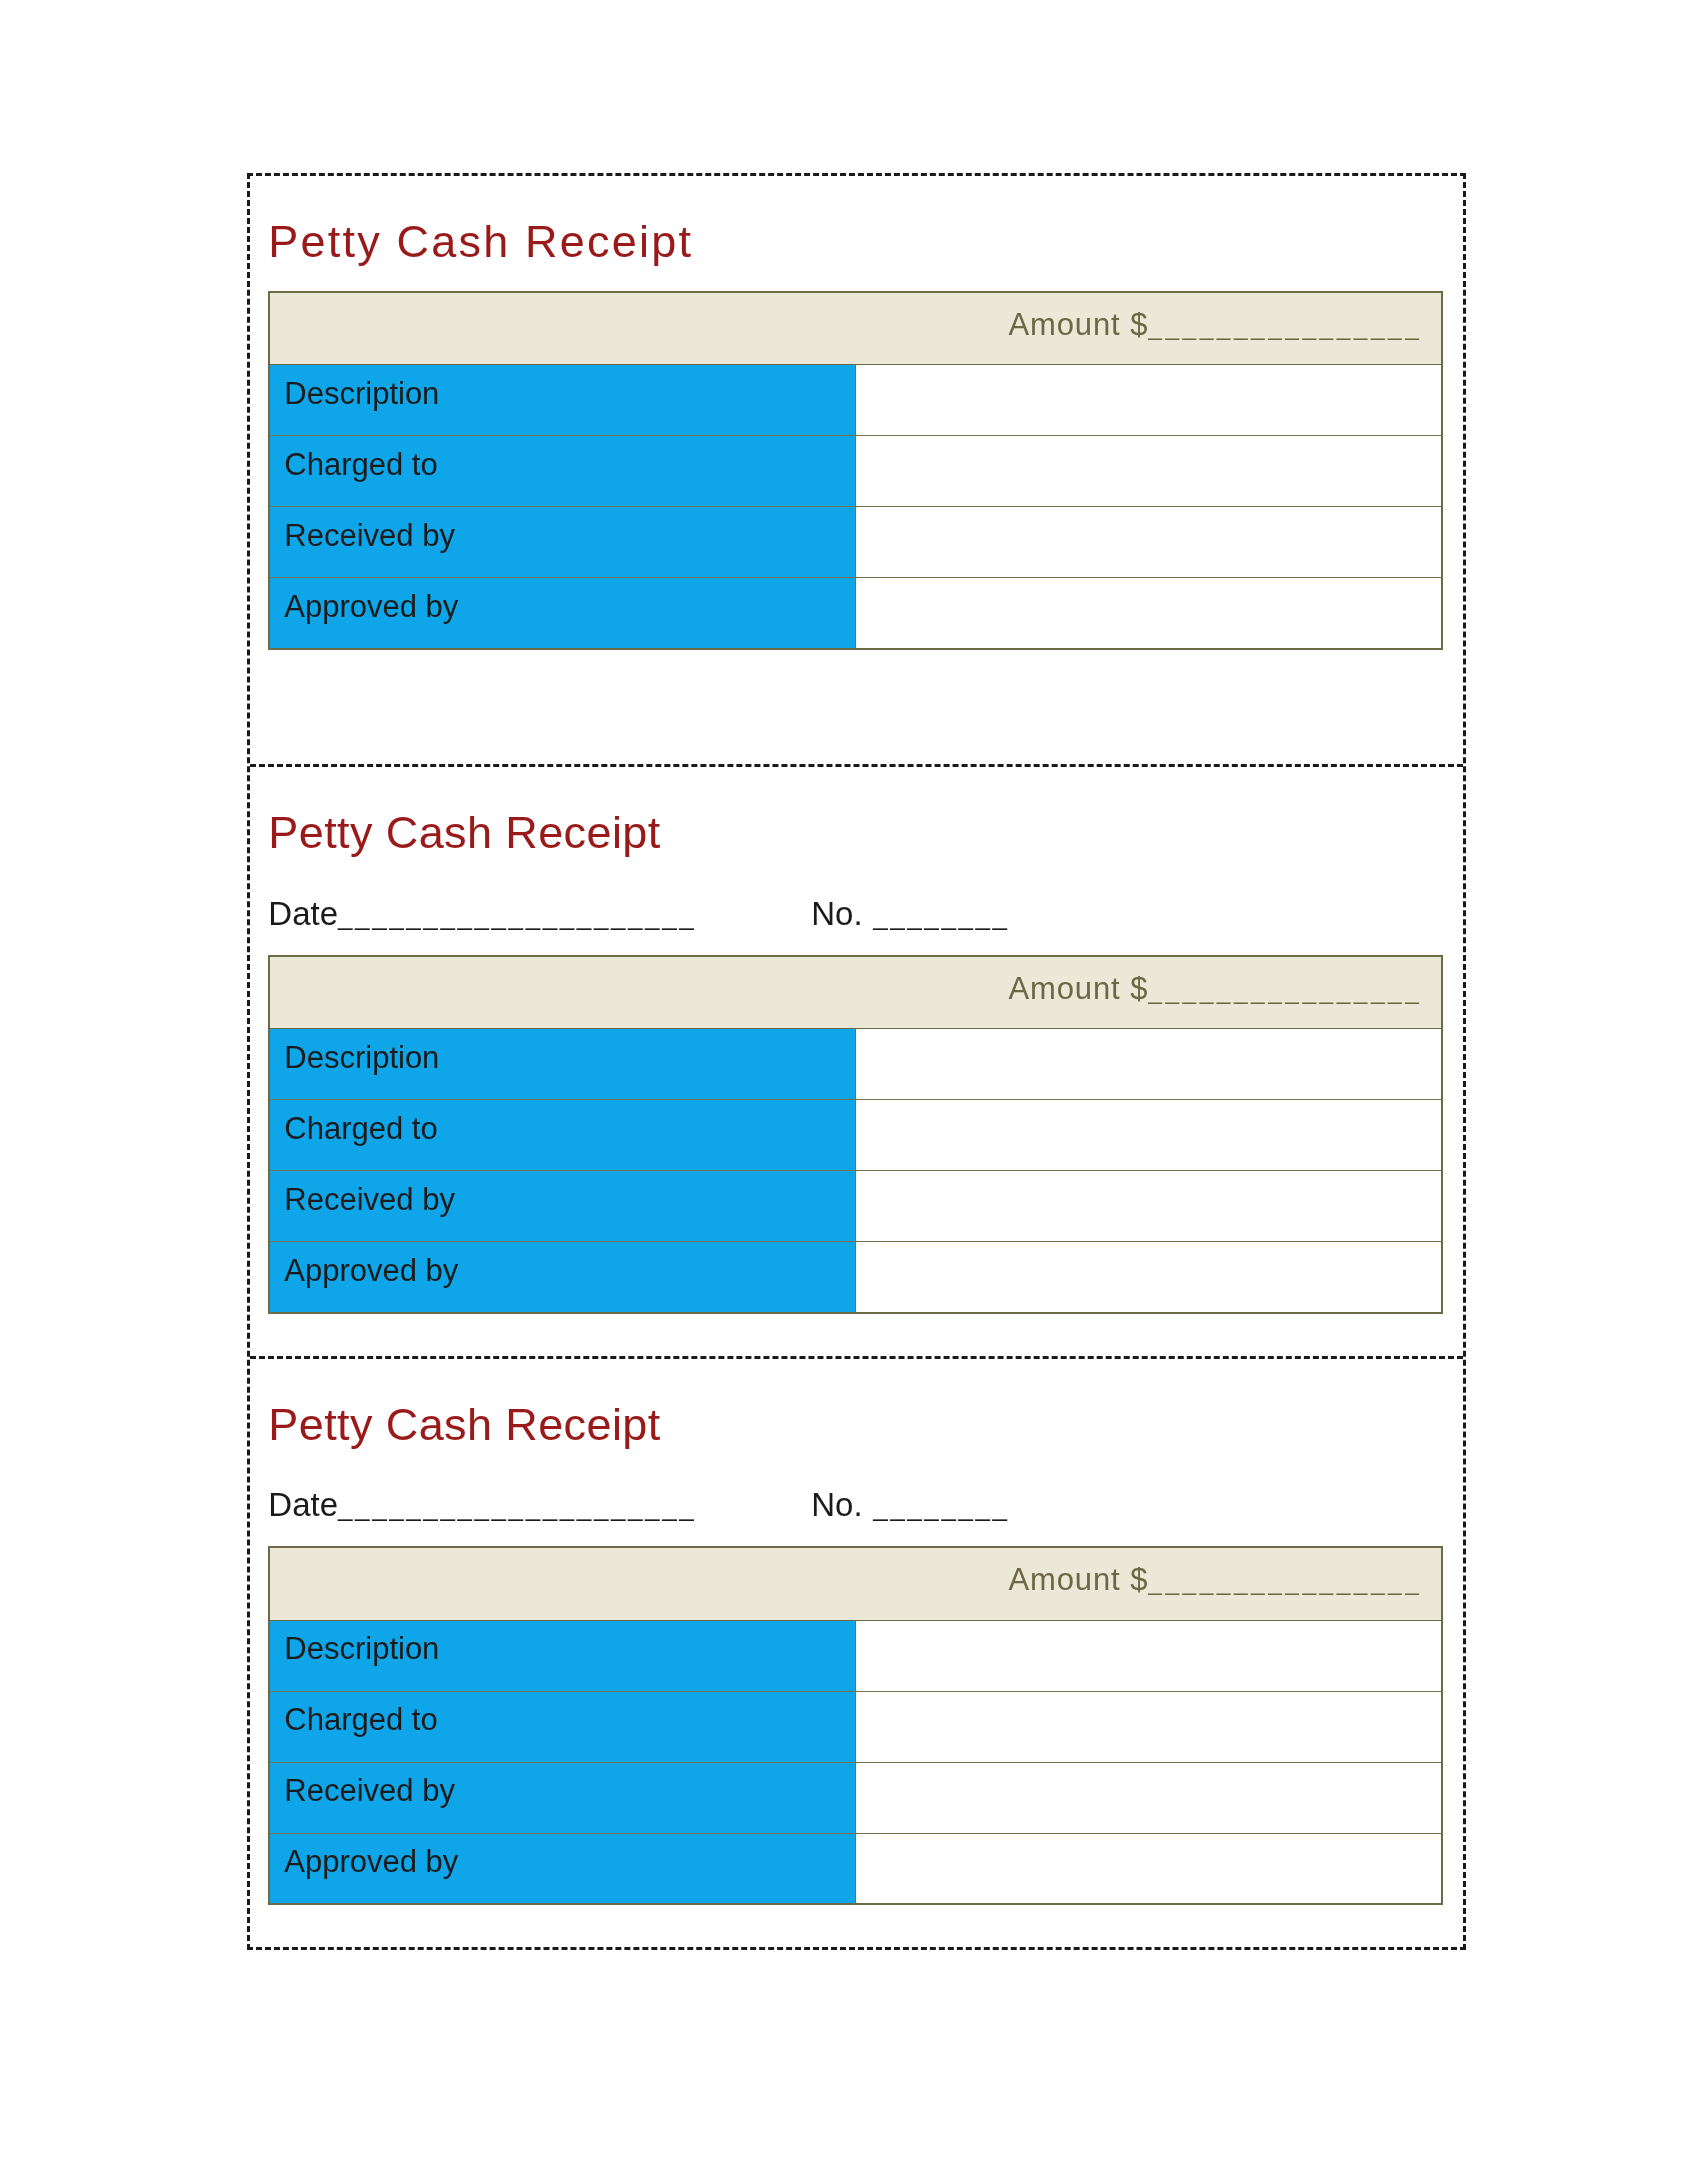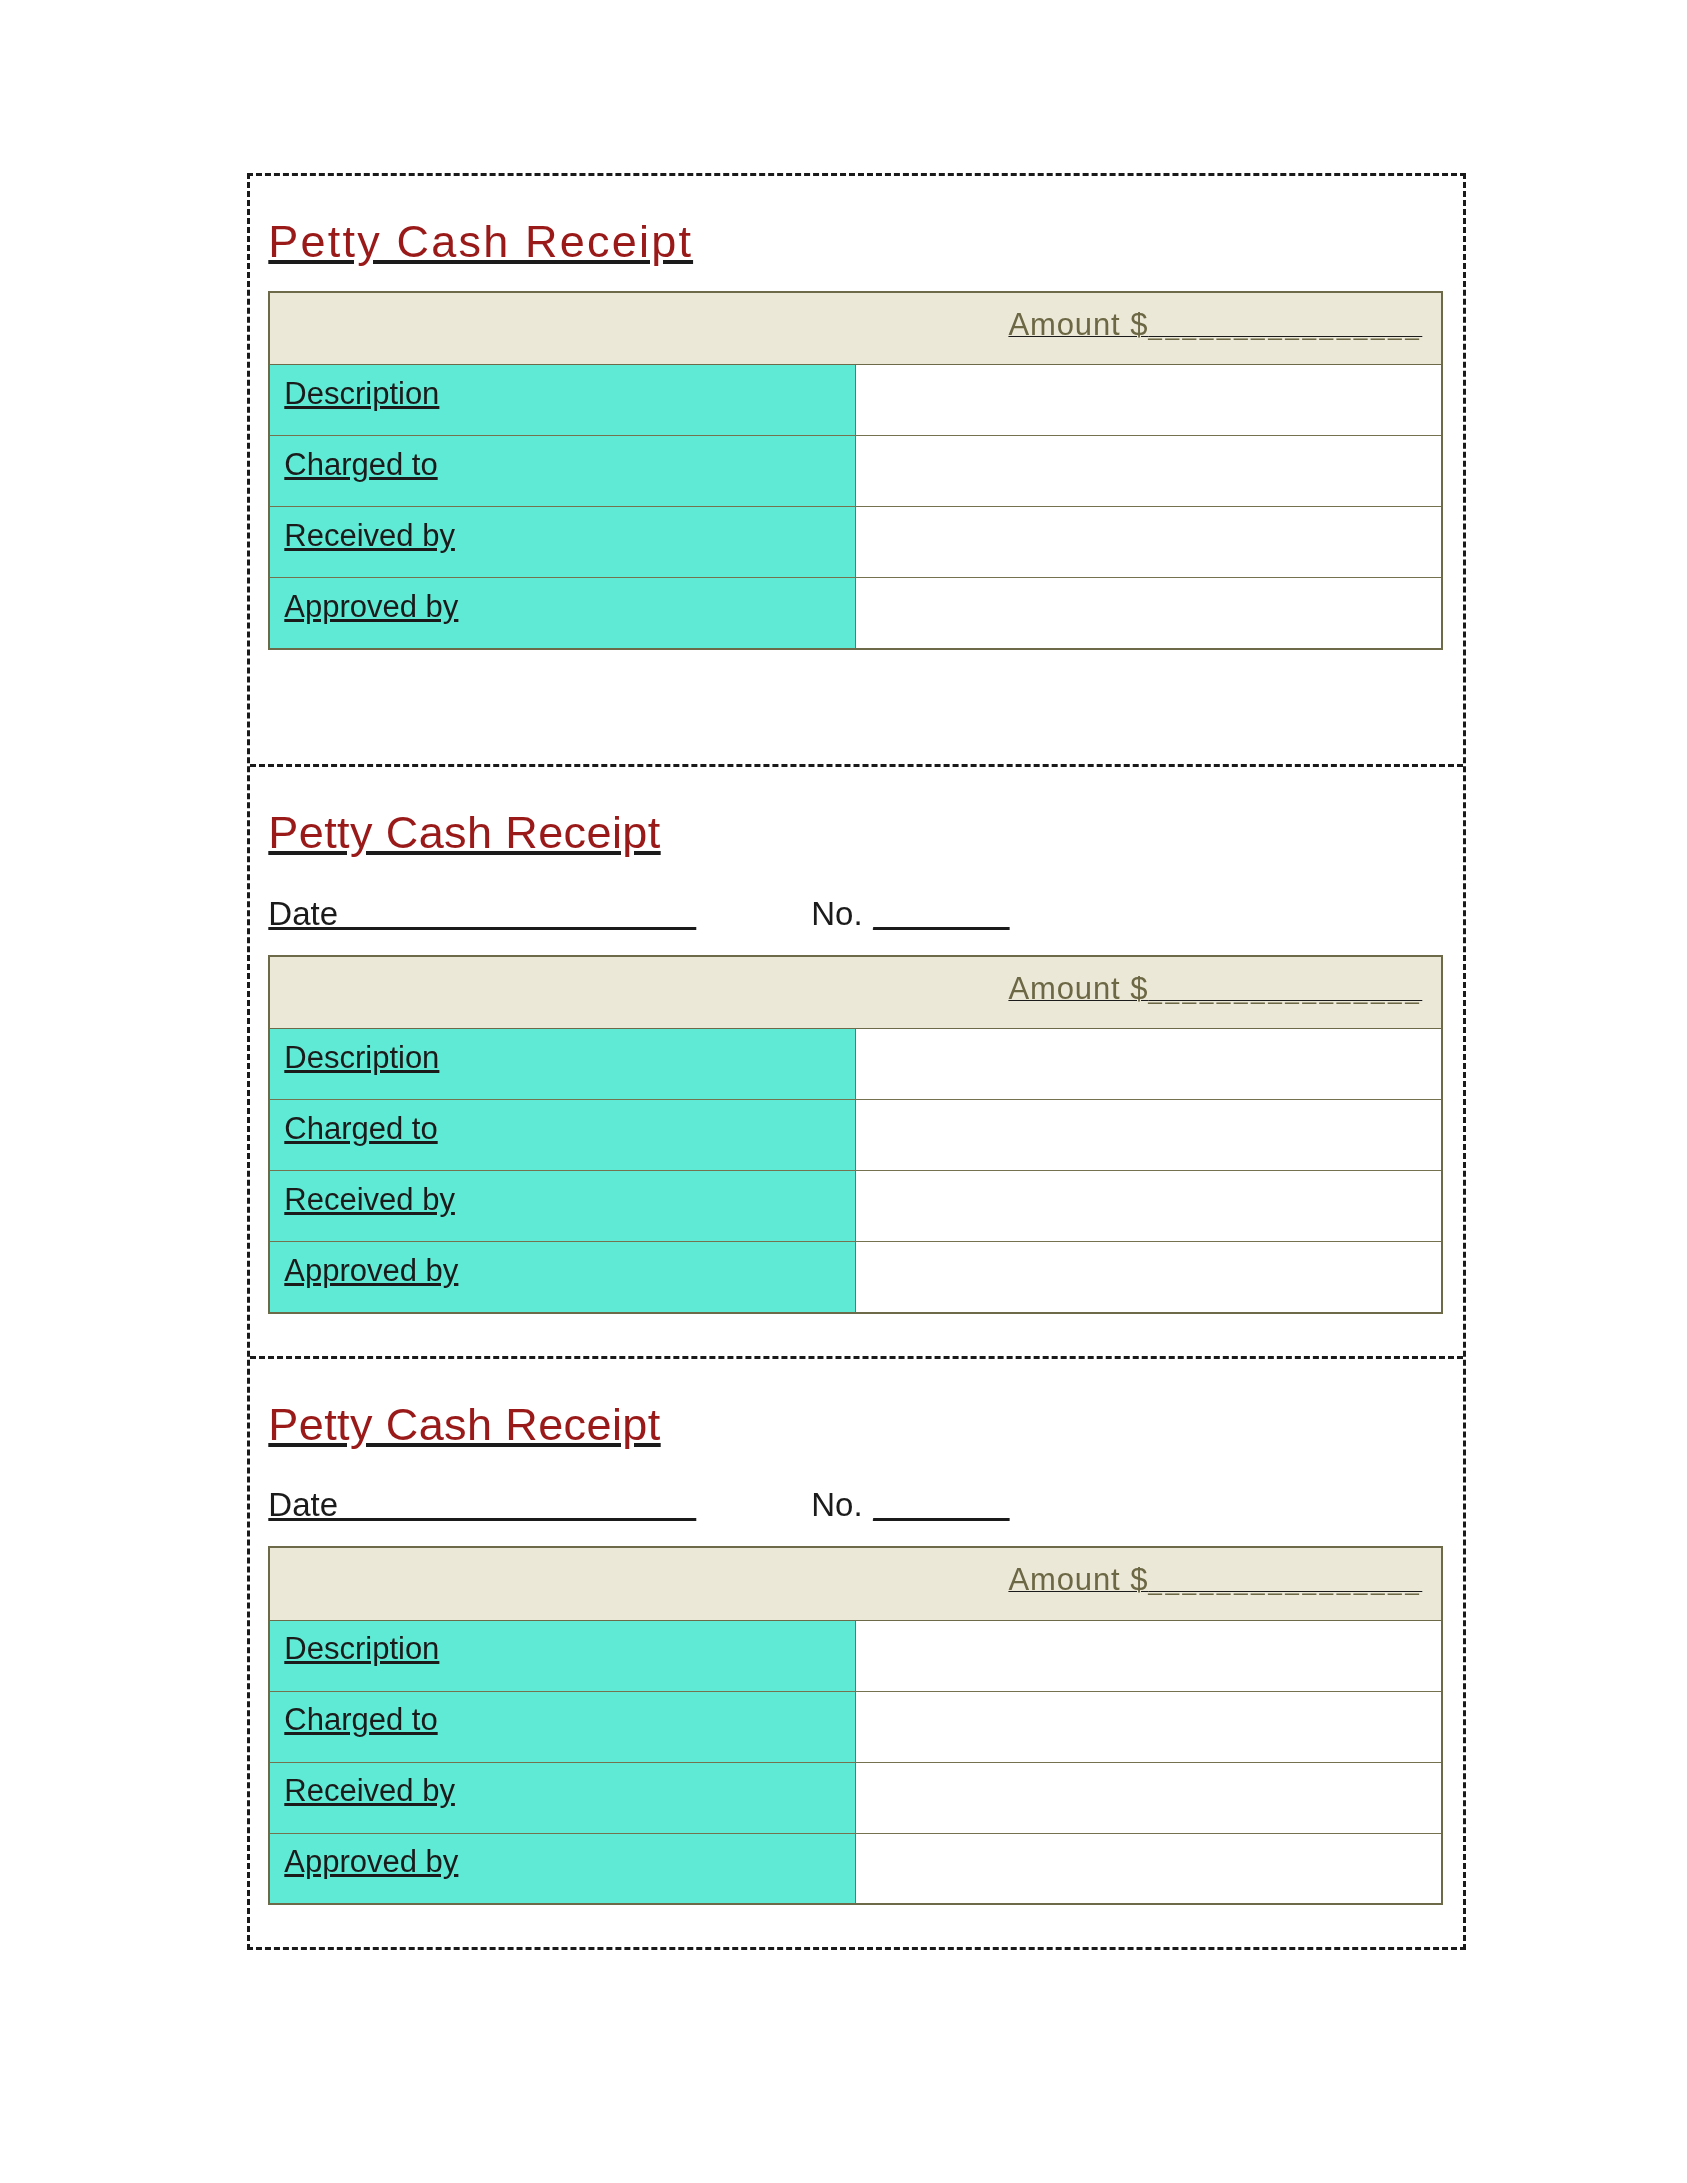--- a/index.html
+++ b/index.html
@@ -18,21 +18,20 @@
     position: absolute;
     left: 247px;
     top: 173px;
     width: 1219px;
     height: 1777px;
     box-sizing: border-box;
     border: 3.5px dashed #1a1a1a;
     display: flex;
     flex-direction: column;
     background: #ffffff;
-    text-decoration: underline;
   }
   .receipt {
     flex: 1 1 0;
     box-sizing: border-box;
     padding: 40px 19px 0 18.3px;
     overflow: hidden;
   }
   .receipt + .receipt {
     border-top: 3.5px dashed #1a1a1a;
   }
@@ -91,21 +90,21 @@
     border: 1.7px solid #75724f;
     height: 71px;
     box-sizing: border-box;
     vertical-align: top;
   }
   td.label-cell {
     width: 222px;
     padding: 10.5px 7px 0 14px;
     font-size: 31px;
     color: #1b1b1b;
-    background: #5eead4;
+    background: #0ea5e9;
   }
   td.value-cell {
     background: #ffffff;
     padding: 10.5px 12.2px 0 12.2px;
     font-size: 31px;
   }
 </style>
 </head>
 <body>
 

